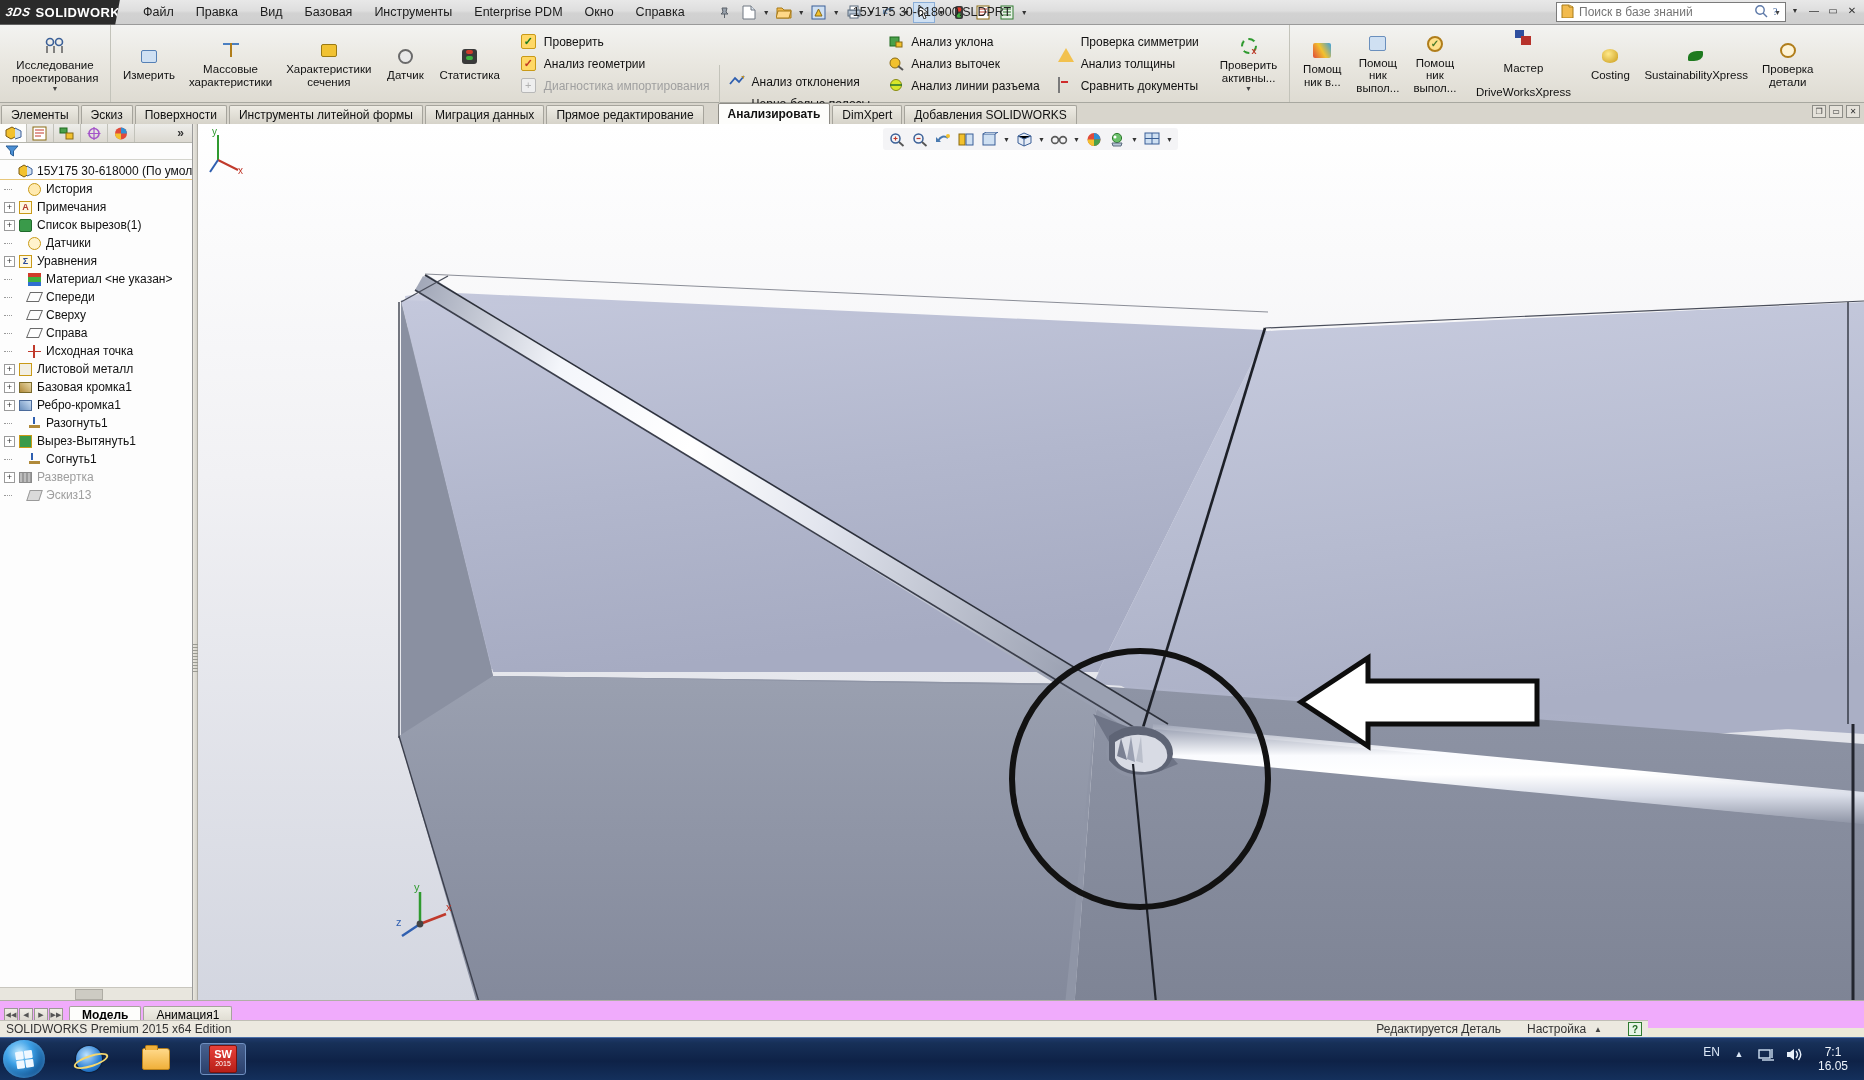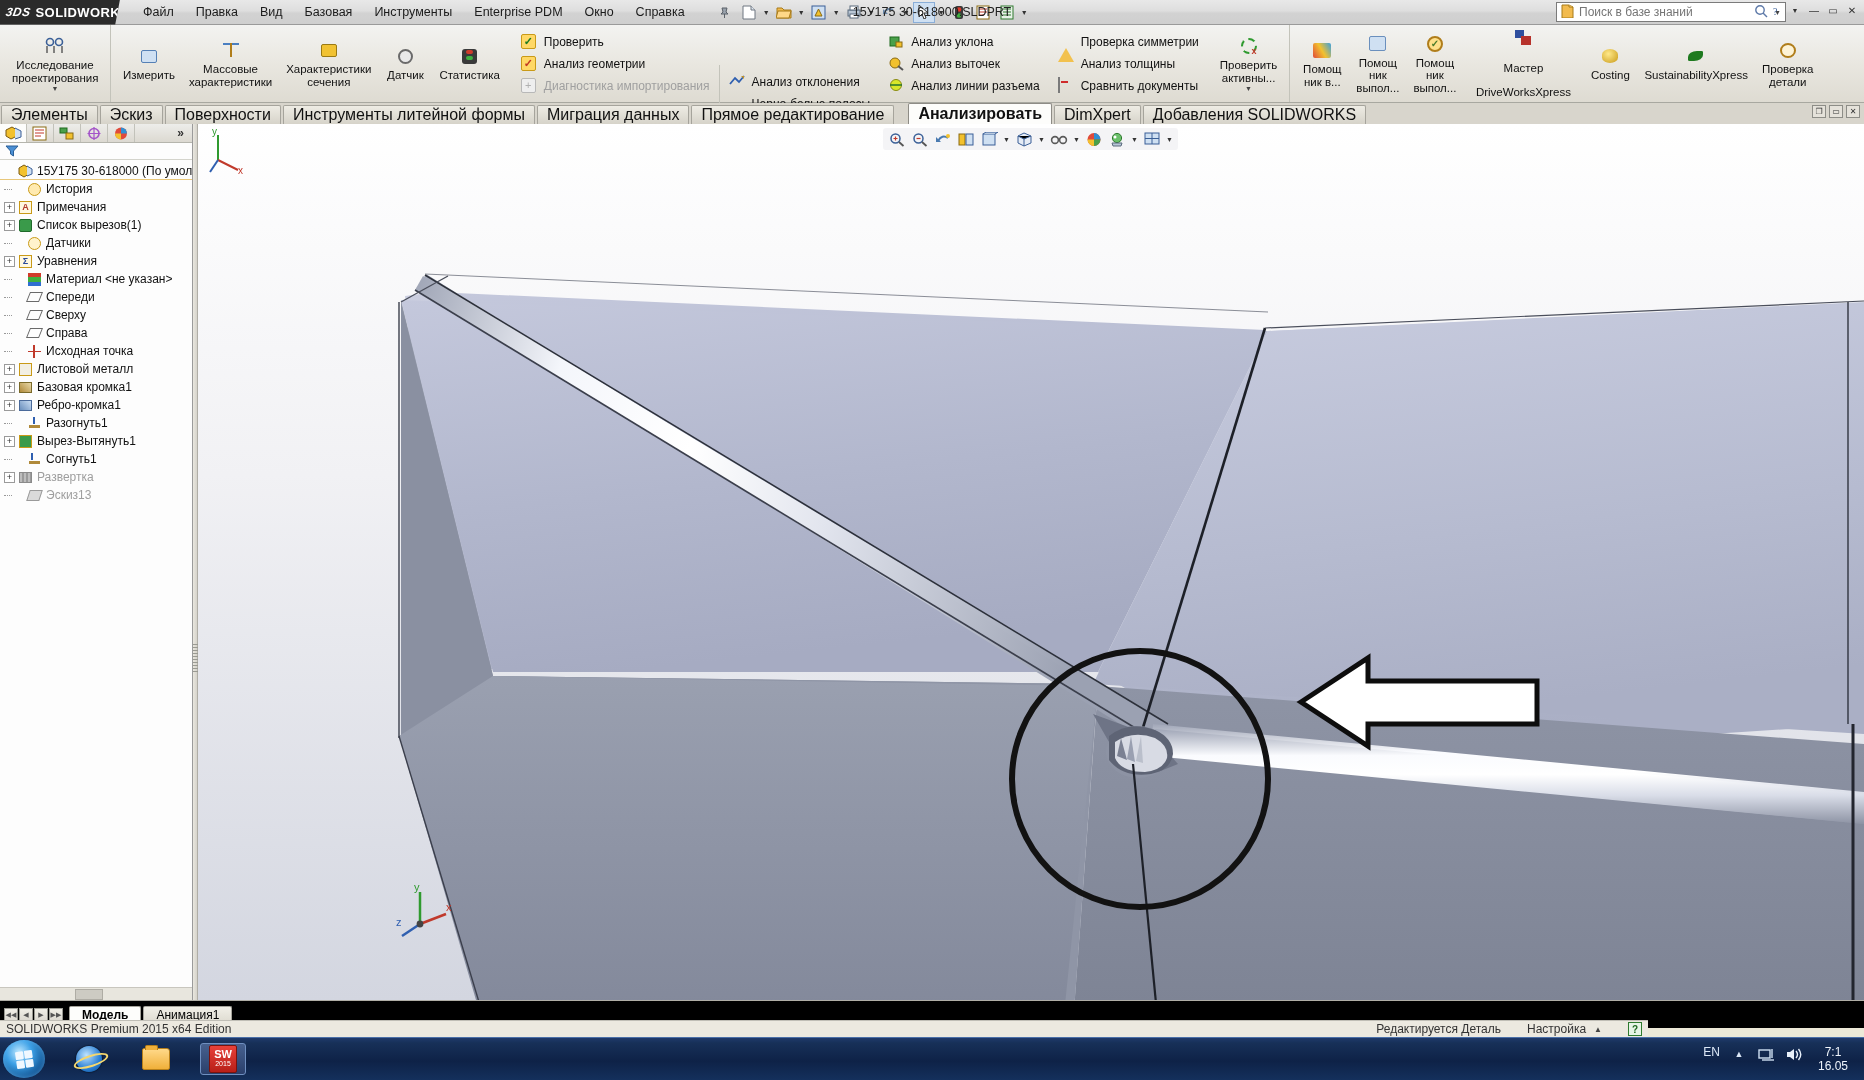--- a/index.html
+++ b/index.html
@@ -100,21 +100,21 @@
   .i-check-active { width:16px;height:16px;border-radius:50%;border:2px dashed #2f9a2f;position:relative; }
   .i-check-active:after{content:"x";position:absolute;right:-2px;bottom:-4px;color:#c0392b;font-size:9px;font-weight:bold;}
 
   
   .tabsrow {
     position:absolute; left:0; top:103px; width:1864px; height:21px;
     background:#d8d5cc; display:flex; align-items:flex-end; padding-left:1px;
   }
   .tab {
     height:19px; padding:0 9px; margin-right:2px;
-    display:flex; align-items:center; font-size:16px; color:#111;
+    display:flex; align-items:center; font-size:12px; color:#111;
     background:linear-gradient(to bottom,#eeece4,#d6d3c9);
     border:1px solid #a6a49c; border-bottom:none; border-radius:2px 2px 0 0;
     cursor:default; white-space:nowrap;
   }
   .tab.active { background:#fdfdfb; font-weight:bold; border-color:#8e8c86; height:21px;margin-left:12px; }
   .tabsrow-right { position:absolute; right:4px; top:2px; display:flex; gap:3px; align-items:center; }
   .trbtn { width:14px;height:13px;border:1px solid #8d8d87;background:#e5e2da;font-size:8px;display:flex;align-items:center;justify-content:center;color:#333;}
 
   
   .leftpanel {
@@ -182,21 +182,21 @@
     position:absolute; left:193px; top:124px; width:5px; height:876px;
     background:linear-gradient(to right,#e9e7df,#d6d3cb);
     border-right:1px solid #b0aea6; z-index:7;
   }
   .splitter-grip { position:absolute; left:0px; top:520px; width:5px; height:30px;
                    background:repeating-linear-gradient(#9a9a92 0 1px, transparent 1px 3px); }
 
   
   .bottomtabs {
     position:absolute; left:0; top:1000px; width:1864px; height:28px;
-    background:#000000; display:flex; align-items:center; padding-left:4px; gap:0;
+    background:#f0abfc; display:flex; align-items:center; padding-left:4px; gap:0;
     border-top:1px solid #b0aea6;
   }
   .navbtn { width:14px;height:14px;border:1px solid #9a9a92;background:linear-gradient(#f0eee6,#dbd8d0);
             display:flex;align-items:center;justify-content:center;font-size:7px;color:#555;margin-right:1px;}
   .btab { height:17px; padding:0 12px; display:flex; align-items:center; font-size:12px;
           background:linear-gradient(#f1efe7,#dddacf); border:1px solid #a6a49c; border-bottom:none;
           margin-right:2px; border-radius:2px 2px 0 0;}
   .btab.active { background:#fdfdfb; font-weight:bold; }
   .statusbar {
     position:absolute; left:0; top:1020px; width:1648px; height:17px;

